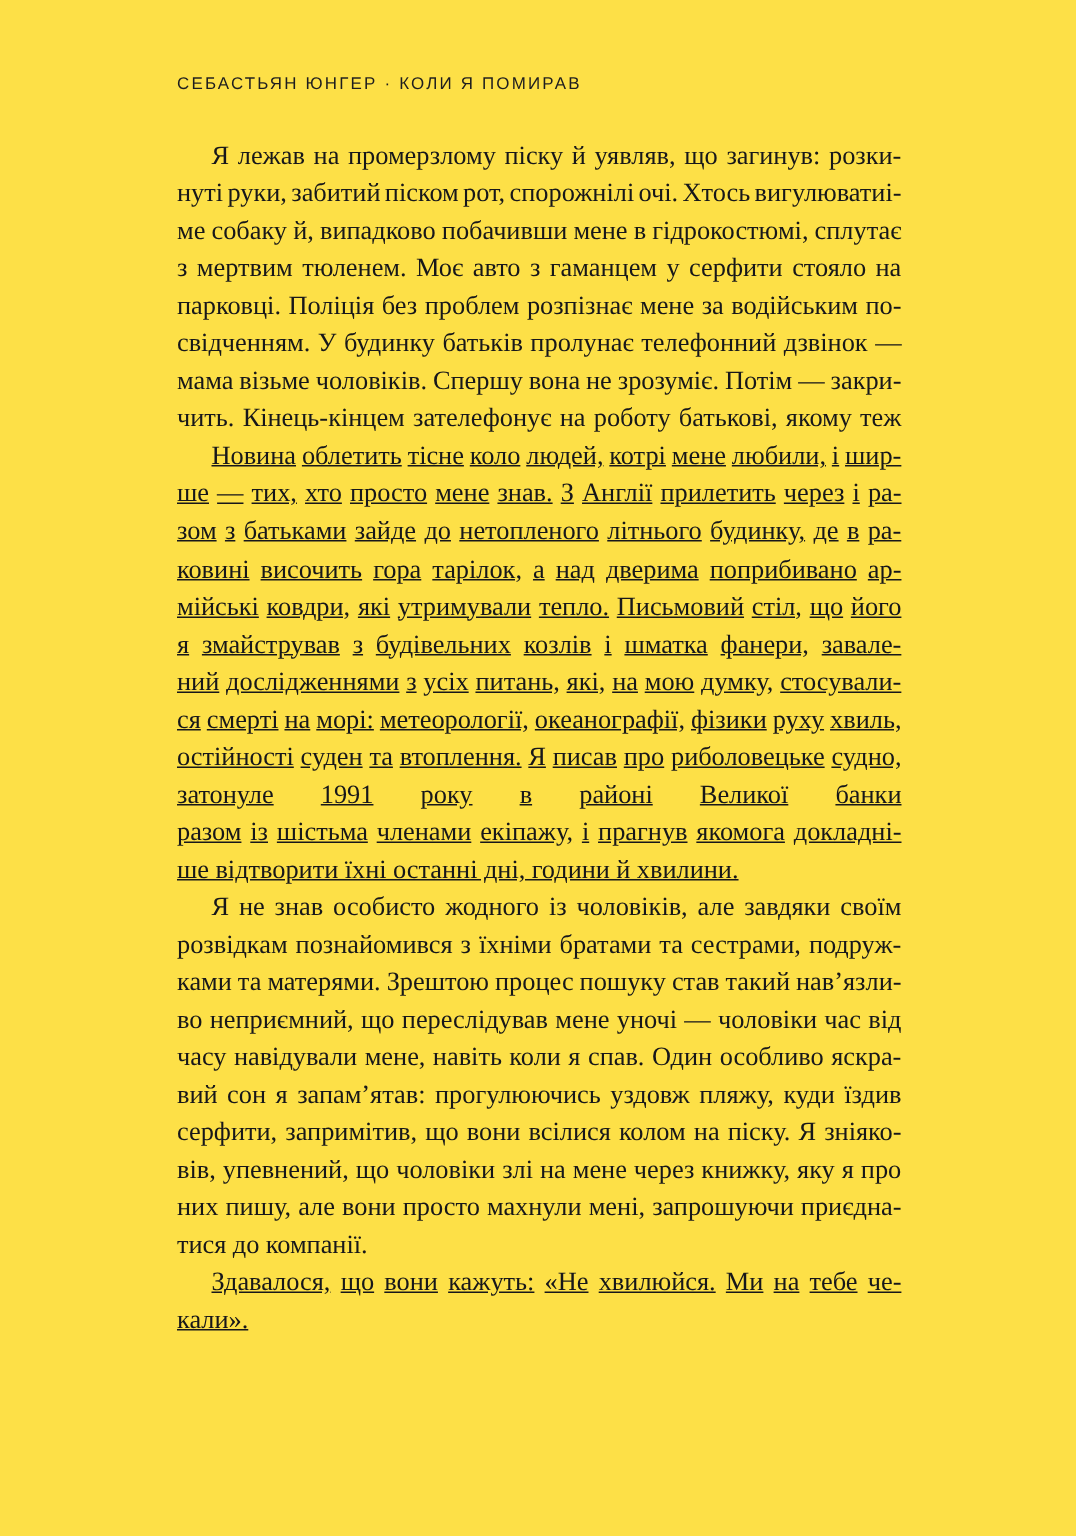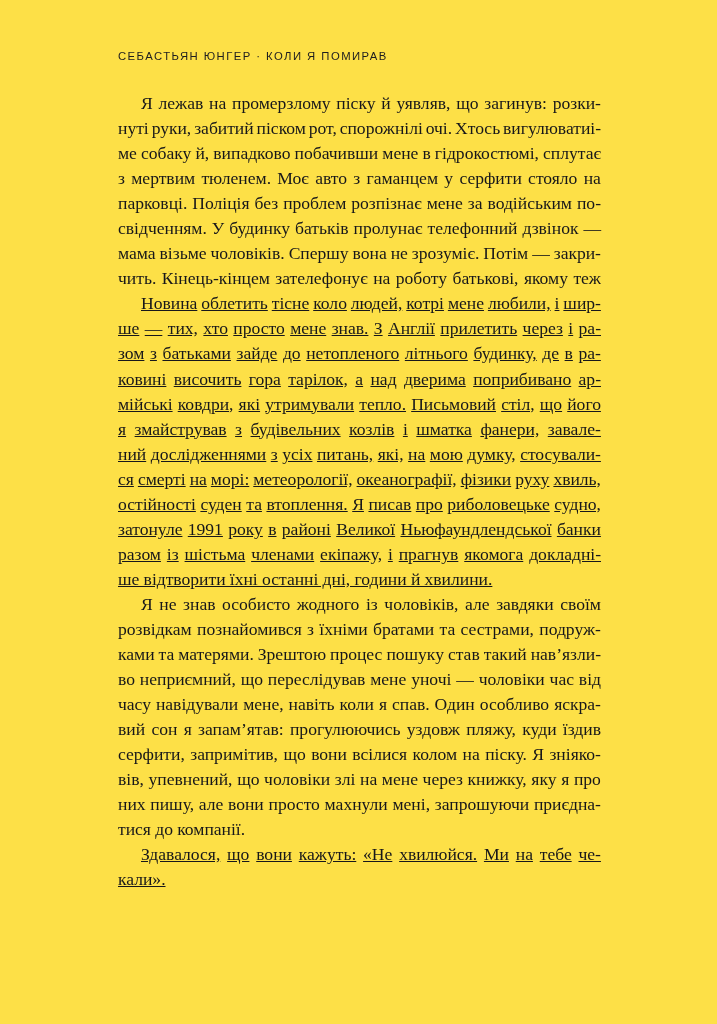--- a/index.html
+++ b/index.html
@@ -97,21 +97,21 @@
     <p class="body-par" style="text-indent: 0px; text-decoration: underline;">
         <span class="line just indent"><span>Новина</span><span>облетить</span><span>тісне</span><span>коло</span><span>людей,</span><span>котрі</span><span>мене</span><span>любили,</span><span>і</span><span>шир-</span></span>
         <span class="line just"><span>ше</span><span>—</span><span>тих,</span><span>хто</span><span>просто</span><span>мене</span><span>знав.</span><span>З</span><span>Англії</span><span>прилетить</span><span>через</span><span>і</span><span>ра-</span></span>
         <span class="line just"><span>зом</span><span>з</span><span>батьками</span><span>зайде</span><span>до</span><span>нетопленого</span><span>літнього</span><span>будинку,</span><span>де</span><span>в</span><span>ра-</span></span>
         <span class="line just"><span>ковині</span><span>височить</span><span>гора</span><span>тарілок,</span><span>а</span><span>над</span><span>дверима</span><span>поприбивано</span><span>ар-</span></span>
         <span class="line just"><span>мійські</span><span>ковдри,</span><span>які</span><span>утримували</span><span>тепло.</span><span>Письмовий</span><span>стіл,</span><span>що</span><span>його</span></span>
         <span class="line just"><span>я</span><span>змайстрував</span><span>з</span><span>будівельних</span><span>козлів</span><span>і</span><span>шматка</span><span>фанери,</span><span>завале-</span></span>
         <span class="line just"><span>ний</span><span>дослідженнями</span><span>з</span><span>усіх</span><span>питань,</span><span>які,</span><span>на</span><span>мою</span><span>думку,</span><span>стосували-</span></span>
         <span class="line just"><span>ся</span><span>смерті</span><span>на</span><span>морі:</span><span>метеорології,</span><span>океанографії,</span><span>фізики</span><span>руху</span><span>хвиль,</span></span>
         <span class="line just"><span>остійності</span><span>суден</span><span>та</span><span>втоплення.</span><span>Я</span><span>писав</span><span>про</span><span>риболовецьке</span><span>судно,</span></span>
-        <span class="line just"><span>затонуле</span><span>1991</span><span>року</span><span>в</span><span>районі</span><span>Великої</span><span>Ньюфаундлендської</span><span>банки</span></span>
+        <span class="line just"><span>затонуле</span><span>1991</span><span>року</span><span>в</span><span>районі</span><span>Великої</span><span>банки</span></span>
         <span class="line just"><span>разом</span><span>із</span><span>шістьма</span><span>членами</span><span>екіпажу,</span><span>і</span><span>прагнув</span><span>якомога</span><span>докладні-</span></span>
         <span class="line">ше відтворити їхні останні дні, години й хвилини.</span>
       </p>
     <p class="body-par" style="text-indent: 0px;">
         <span class="line just indent"><span>Я</span><span>не</span><span>знав</span><span>особисто</span><span>жодного</span><span>із</span><span>чоловіків,</span><span>але</span><span>завдяки</span><span>своїм</span></span>
         <span class="line just"><span>розвідкам</span><span>познайомився</span><span>з</span><span>їхніми</span><span>братами</span><span>та</span><span>сестрами,</span><span>подруж-</span></span>
         <span class="line just"><span>ками</span><span>та</span><span>матерями.</span><span>Зрештою</span><span>процес</span><span>пошуку</span><span>став</span><span>такий</span><span>нав’язли-</span></span>
         <span class="line just"><span>во</span><span>неприємний,</span><span>що</span><span>переслідував</span><span>мене</span><span>уночі</span><span>—</span><span>чоловіки</span><span>час</span><span>від</span></span>
         <span class="line just"><span>часу</span><span>навідували</span><span>мене,</span><span>навіть</span><span>коли</span><span>я</span><span>спав.</span><span>Один</span><span>особливо</span><span>яскра-</span></span>
         <span class="line just"><span>вий</span><span>сон</span><span>я</span><span>запам’ятав:</span><span>прогулюючись</span><span>уздовж</span><span>пляжу,</span><span>куди</span><span>їздив</span></span>

